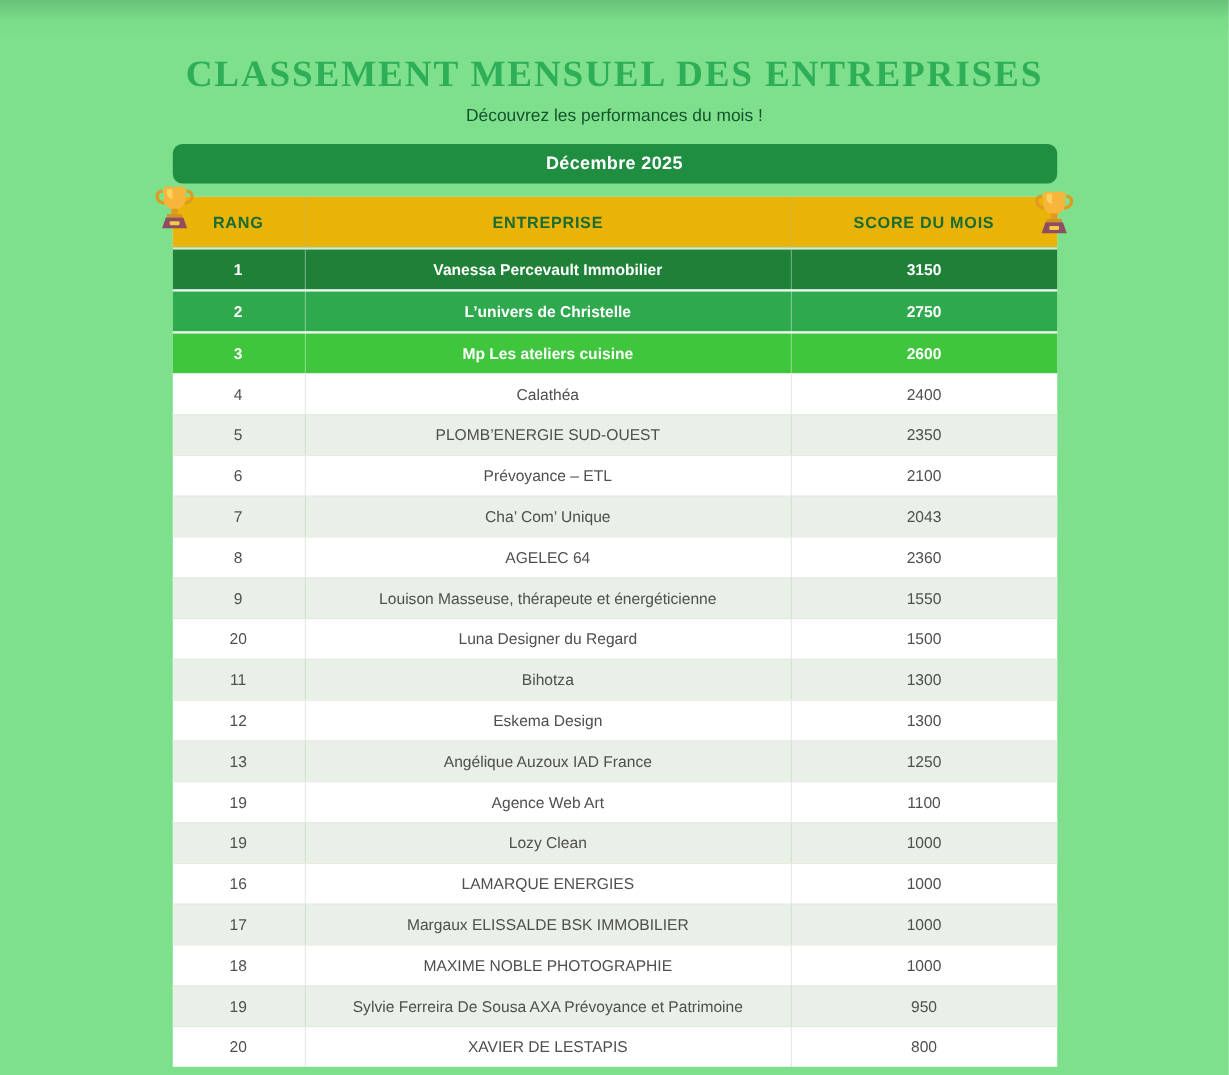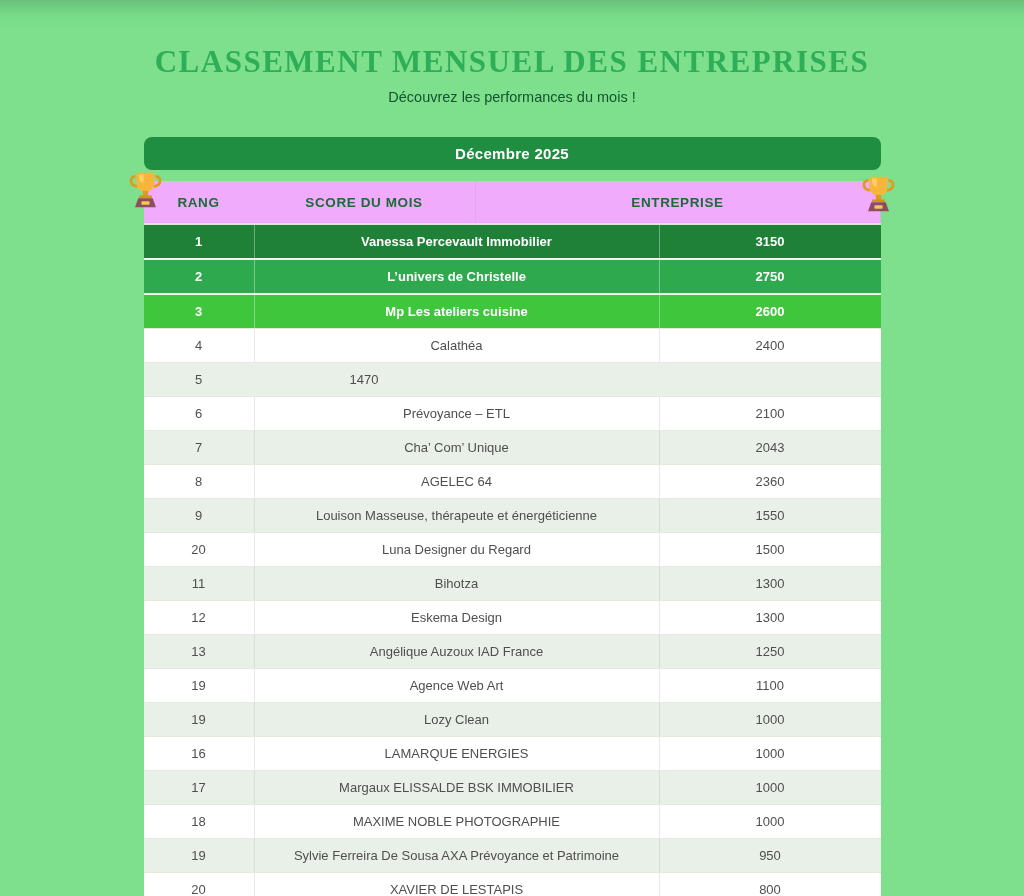--- a/index.html
+++ b/index.html
@@ -10,31 +10,31 @@
   }
   .page{width:737px;margin:0 auto;position:relative;}
   .title{
     margin-top:44px;text-align:center;font-size:31px;font-weight:bold;
     letter-spacing:1.5px;color:#2fae58;font-family:Liberation Serif, serif;
   }
   .subtitle{
     margin-top:9px;text-align:center;font-size:14.5px;font-weight:500;color:#14532d;
   }
   .banner{
-    margin-top:32px;height:33px;border-radius:8px;background:#1f8e41;
+    margin-top:15px;height:33px;border-radius:8px;background:#1f8e41;
     display:flex;align-items:center;justify-content:center;
     color:#ffffff;font-weight:bold;font-size:15px;letter-spacing:.3px;
   }
   .table-wrap{position:relative;margin-top:11px;}
   .trophy{position:absolute;width:37px;height:40px;z-index:5;}
   .trophy.left{left:-17px;top:-11px;}
   .trophy.right{right:-16px;top:-7px;}
   .ltable{width:737px;background:#ffffff;}
   .thead{
-    display:flex;height:42px;background:#f0abfc;color:#1a6c33;font-weight:bold;
+    display:flex;height:42px;background:#eab308;color:#1a6c33;font-weight:bold;
     font-size:13.5px;letter-spacing:.6px;
   }
   .thead .cell{display:flex;align-items:center;justify-content:center;}
   .trow{display:flex;height:33px;border-top:1px solid #e3ebe1;font-size:13px;color:#4f4f4f;}
   .trow .cell{display:flex;align-items:center;justify-content:center;text-align:center;padding:0 8px;box-sizing:border-box;}
   .cell.c-rank{width:110px;flex:none;}
   .cell.c-company{flex:1;border-left:1px solid rgba(160,180,160,.28);border-right:1px solid rgba(160,180,160,.28);}
   .cell.c-score{width:221px;flex:none;}
   .trow.stripe{background:#e9f0e7;}
   .trow.r1{background:#1f8038;color:#fff;font-weight:bold;border-top:2px solid #cfead6;}
@@ -75,22 +75,22 @@
       <path d="M13 5 h5 v9 a5 7 0 0 1 -5 -5 z" fill="#ffd96a" opacity=".8"></path>
       <rect x="17" y="23" width="6" height="6" fill="#e09a1f"></rect>
       <rect x="13" y="28" width="14" height="3" fill="#d4921f"></rect>
       <path d="M12 31 L28 31 L31.5 41 L8.5 41 Z" fill="#8f4d60"></path>
       <rect x="15.5" y="34.5" width="9" height="3.6" rx="1" fill="#f2c94c"></rect>
     </svg>
 
     <div class="ltable">
       <div class="thead">
         <div class="cell c-rank">RANG</div>
+        <div class="cell c-company">ENTREPRISE</div>
         <div class="cell c-score">SCORE DU MOIS</div>
-        <div class="cell c-company">ENTREPRISE</div>
       </div>
       <div id="table-body">
           <div class="trow r1">
             <div class="cell c-rank">1</div>
             <div class="cell c-company">Vanessa Percevault Immobilier</div>
             <div class="cell c-score">3150</div>
           </div>
           <div class="trow r2">
             <div class="cell c-rank">2</div>
             <div class="cell c-company">L’univers de Christelle</div>
@@ -101,21 +101,22 @@
             <div class="cell c-company">Mp Les ateliers cuisine</div>
             <div class="cell c-score">2600</div>
           </div>
           <div class="trow ">
             <div class="cell c-rank">4</div>
             <div class="cell c-company">Calathéa</div>
             <div class="cell c-score">2400</div>
           </div>
           <div class="trow stripe">
             <div class="cell c-rank">5</div>
-            <div class="cell c-score">1470</div>
+            <div class="cell c-company">PLOMB’ENERGIE SUD-OUEST</div>
+            <div class="cell c-score">2350</div>
           </div>
           <div class="trow ">
             <div class="cell c-rank">6</div>
             <div class="cell c-company">Prévoyance – ETL</div>
             <div class="cell c-score">2100</div>
           </div>
           <div class="trow stripe">
             <div class="cell c-rank">7</div>
             <div class="cell c-company">Cha’ Com’ Unique</div>
             <div class="cell c-score">2043</div>

